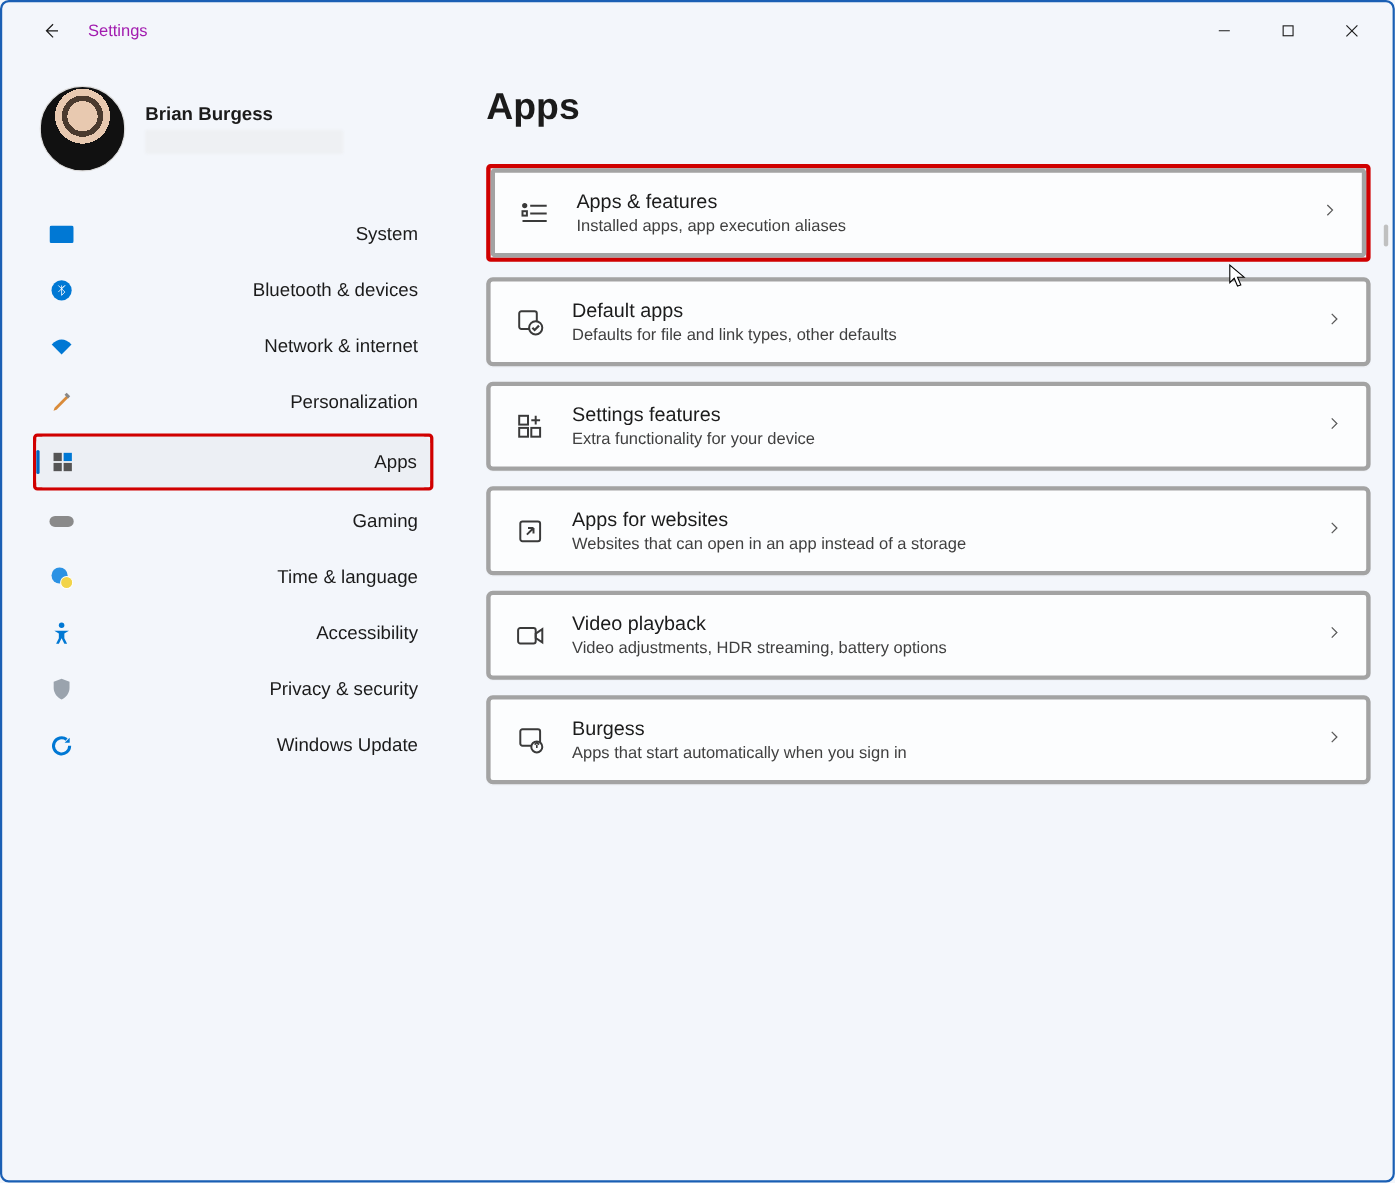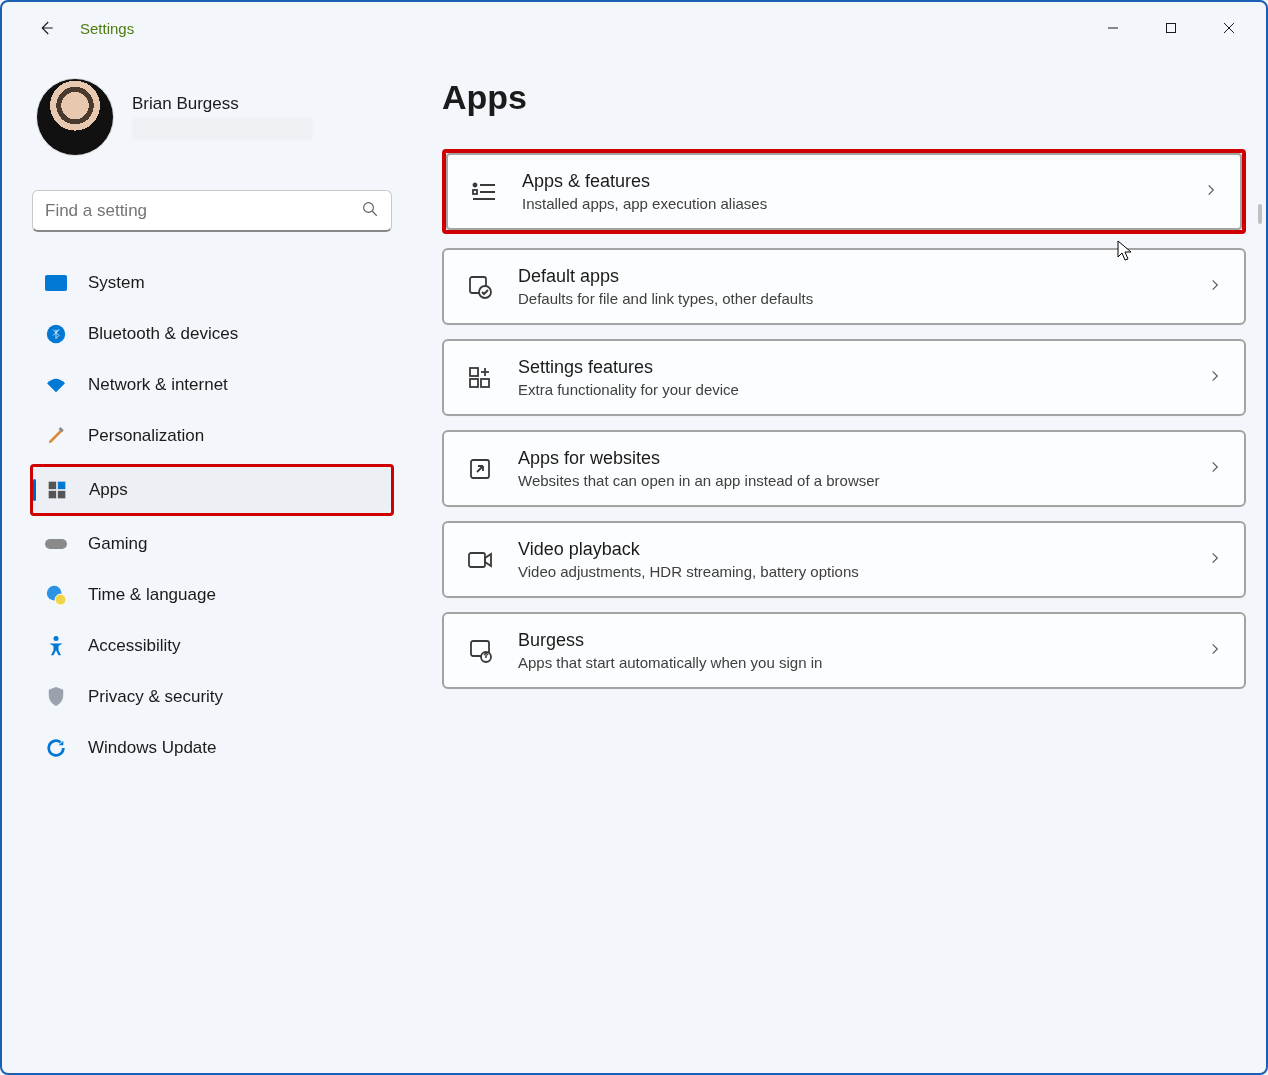--- a/index.html
+++ b/index.html
@@ -20,21 +20,21 @@
     height: 52px;
     padding: 0 8px 0 24px;
   }
   .back-btn {
     width: 40px; height: 40px;
     display:flex; align-items:center; justify-content:center;
     border-radius:4px;
   }
   .app-title {
     font-size: 15px;
-    color:#4d7c0f;
+    color:#a21caf;
     margin-left: 14px;
   }
   .win-controls {
     margin-left:auto;
     display:flex;
   }
   .win-btn {
     width:58px; height:40px;
     display:flex; align-items:center; justify-content:center;
   }
@@ -59,21 +59,21 @@
     gap:18px;
     margin-bottom:34px;
     margin-left:4px;
   }
   .avatar {
     width:78px; height:78px; border-radius:50%;
     background: radial-gradient(circle at 50% 35%, #e8c9b0 0 22%, #4a3a2e 22% 30%, #e8c9b0 30% 40%, #111 40% 100%);
     background-color:#f0e6de;
     border:1px solid #ddd;
   }
-  .profile-name { font-size:17px; font-weight:400; color:#1b1b1b; }
+  .profile-name { font-size:17px; font-weight:700; color:#1b1b1b; }
   .profile-sub {
     width:180px; height:22px;
     background:#eef0f3; border-radius:2px;
     margin-top:4px;
     filter:blur(1px);
   }
   
   .search {
     display:flex; align-items:center;
     height:42px;
@@ -93,20 +93,21 @@
   .nav-item {
     display:flex; align-items:center;
     gap:20px;
     height:46px;
     padding:0 12px;
     border-radius:6px;
     margin:5px 0;
     font-size:17px;
     color:#1b1b1b;
     position:relative;
+    justify-content:space-between;
   }
   .nav-item.selected {
     background:#eceff4;
   }
   .nav-item.selected::before {
     content:"";
     position:absolute; left:0; top:12px; bottom:12px;
     width:3px; background:#0067c0; border-radius:2px;
   }
   .red-box-nav {
@@ -120,21 +121,21 @@
     width:24px; height:24px;
     display:flex; align-items:center; justify-content:center;
   }
   
   .page-title {
     font-size:34px; font-weight:600; color:#1b1b1b;
     margin-bottom:32px;
   }
   .card {
     background:#fcfdfe;
-    border:2px solid #a3a3a3;
+    border:4px solid #a3a3a3;
     border-radius:6px;
     display:flex;
     align-items:center;
     padding:16px 22px;
     margin-bottom:14px;
     gap:24px;
     box-shadow:0 1px 1px rgba(0,0,0,.02);
   }
   .card-icon { width:28px; height:28px; display:flex; align-items:center; justify-content:center; color:#3a3a3a;}
   .card-body { flex:1; }
@@ -196,29 +197,20 @@
 
   <div class="sidebar">
     <div class="profile">
       <div class="avatar"></div>
       <div>
         <div class="profile-name">Brian Burgess</div>
         <div class="profile-sub"></div>
       </div>
     </div>
 
-    <div class="search">
-      <input type="text" placeholder="Find a setting" style="">
-      <span>
-        <svg width="18" height="18" viewBox="0 0 24 24" fill="none" stroke="#5b5b5b" stroke-width="1.5">
-            <circle cx="10" cy="10" r="6.5"></circle>
-            <line x1="15" y1="15" x2="21" y2="21"></line>
-          </svg>
-      </span>
-    </div>
 
     <div>
       <div class="nav-item">
         <span class="nav-icon">
           <svg width="22" height="16" viewBox="0 0 22 16">
               <rect x="0" y="0" width="22" height="16" rx="2" fill="#0078d4"></rect>
             </svg>
         </span>
         <span>System</span>
       </div>
@@ -382,21 +374,21 @@
 
     <div class="card">
       <span class="card-icon">
         <svg width="26" height="26" viewBox="0 0 26 26" fill="none" stroke="#3a3a3a" stroke-width="1.8">
             <rect x="4" y="4" width="18" height="18" rx="2"></rect>
             <path d="M10 16l6-6m0 0h-5m5 0v5"></path>
           </svg>
       </span>
       <div class="card-body">
         <div class="card-title">Apps for websites</div>
-        <div class="card-sub">Websites that can open in an app instead of a browser</div>
+        <div class="card-sub">Websites that can open in an app instead of a storage</div>
       </div>
       <span class="chevron"><svg width="14" height="14" viewBox="0 0 24 24" fill="none" stroke="currentColor" stroke-width="2">
             <path d="M8 4l8 8-8 8"></path>
           </svg></span>
     </div>
 
     <div class="card">
       <span class="card-icon">
         <svg width="28" height="22" viewBox="0 0 28 22" fill="none" stroke="#3a3a3a" stroke-width="1.8">
             <rect x="3" y="4" width="16" height="14" rx="2"></rect>

